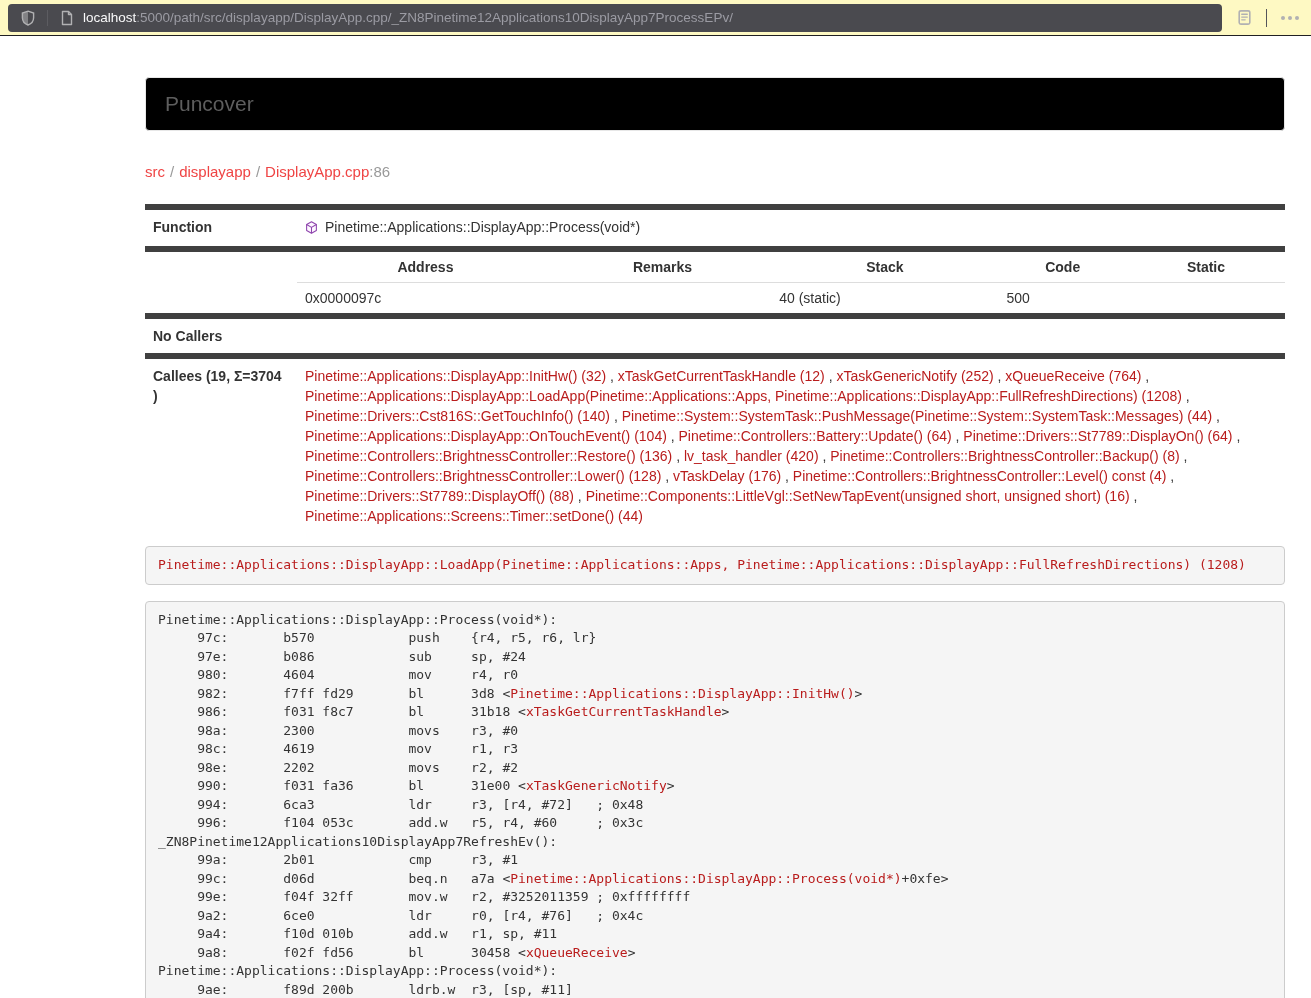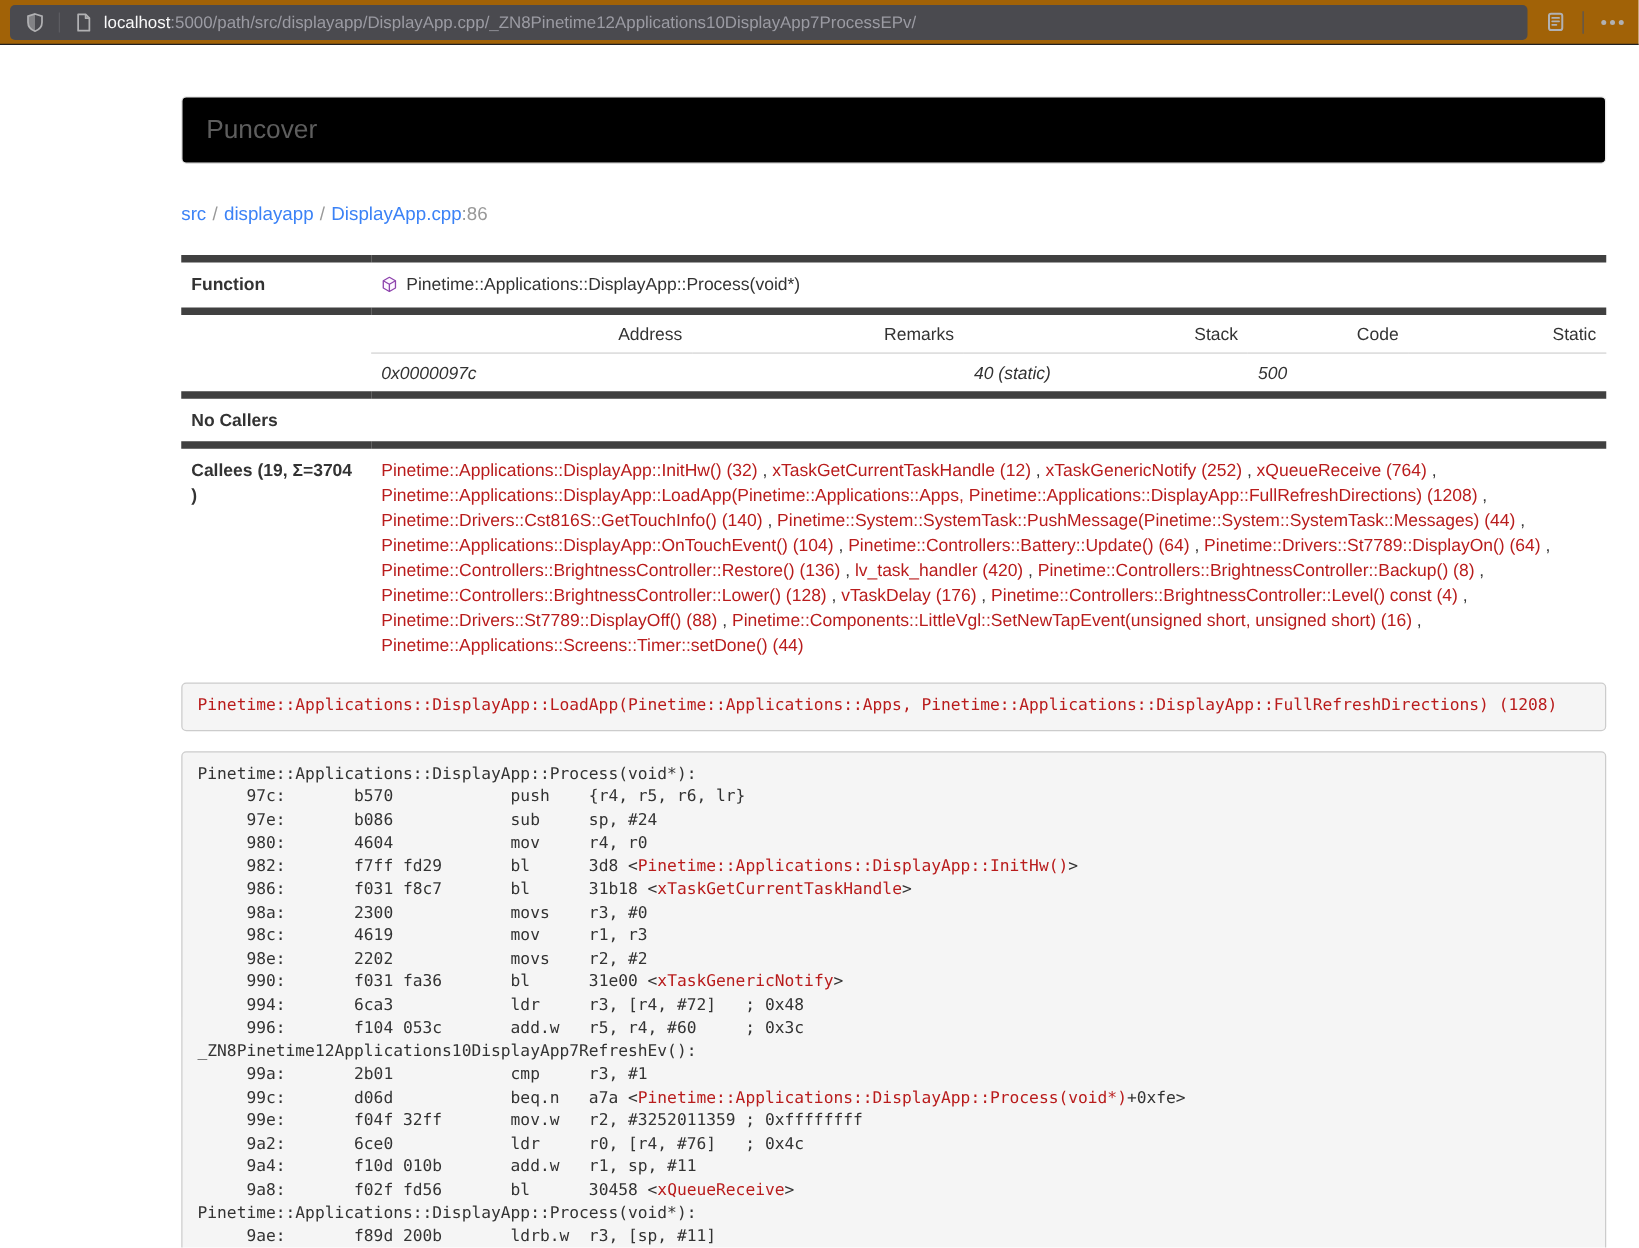--- a/index.html
+++ b/index.html
@@ -3,21 +3,21 @@
 <meta charset="utf-8">
 <style>
   * { box-sizing: border-box; }
   html, body { margin:0; padding:0; }
   body {
     width:1311px; height:998px; overflow:hidden; background:#ffffff;
     font-family:"Liberation Sans", sans-serif; font-size:14px; color:#333;
   }
   
   .browser-bar {
-    height:36px; background:#a16207; border-bottom:1px solid #202023;
+    height:36px; background:#fef9c3; border-bottom:1px solid #202023;
     display:flex; align-items:center; padding:0 8px;
   }
   .url-bar {
     flex:1; height:28px; background:#4a4a4f; border-radius:4px;
     display:flex; align-items:center; padding:0 8px; margin-right:10px; min-width:0;
     overflow:hidden;
   }
   .ubtn { display:inline-flex; align-items:center; justify-content:center; width:24px; height:24px; flex:0 0 auto; cursor:pointer; }
   .url-divider { width:1px; height:16px; background:#5c5c61; margin:0 7px; flex:0 0 auto; }
   .toolbar-divider { width:1px; height:18px; background:#55555a; margin:0 10px; flex:0 0 auto; }
@@ -27,31 +27,31 @@
   .dots { display:inline-flex; gap:3px; width:auto; padding:0 4px; }
   .dots i { width:4px; height:4px; border-radius:50%; background:#b1b1b3; display:block; }
   
   .page { margin:0 26px 0 145px; }
   .brand-panel {
     margin-top:41px; height:54px; line-height:52px;
     background:#000000; border:1px solid #e7e7e7; border-radius:4px;
     padding:0 19px; font-size:21px; color:#5e5e5e;
   }
   .breadcrumb { margin:30px 0 22px 0; font-size:15px; line-height:21px; }
-  .bc-link { color:#3b82f6; text-decoration:none; }
+  .bc-link { color:#ef4444; text-decoration:none; }
   .bc-sep, .bc-suffix { color:#999; }
   .bc-sep { padding:0 5px; }
   
   .fn-table { width:100%; border-collapse:collapse; font-size:14px; }
   .fn-table > tbody > tr > td { border-top:6px solid #404040; padding:7px 8px; line-height:20px; vertical-align:top; }
   .fn-table > tbody > tr > td.no-pad { padding:0; }
   .label-cell { width:152px; font-weight:bold; color:#333; }
   .stats-table { width:100%; border-collapse:collapse; }
-  .stats-table th { text-align:right; font-weight:normal; padding:6px 8px; line-height:18px; border-bottom:1px solid #ddd; }
-  .stats-table td { padding:6px 8px; line-height:18px;font-style:italic; }
+  .stats-table th { text-align:center; font-weight:bold; padding:6px 8px; line-height:18px; border-bottom:1px solid #ddd; }
+  .stats-table td { padding:6px 8px; line-height:18px; }
   .cube { display:inline-block; vertical-align:-2px; margin-right:7px; }
   .cal-link, .code-link { color:#b91c1c; text-decoration:none; }
   .callees-cell { line-height:20px; }
   
   .code-box {
     background:#f5f5f5; border:1px solid #ccc; border-radius:4px;
     padding:9px 12px; font-family:"DejaVu Sans Mono", monospace;
     font-size:13px; line-height:18.5px; color:#333;
   }
   .highlight-box { margin-top:13px; white-space:pre-wrap; }

